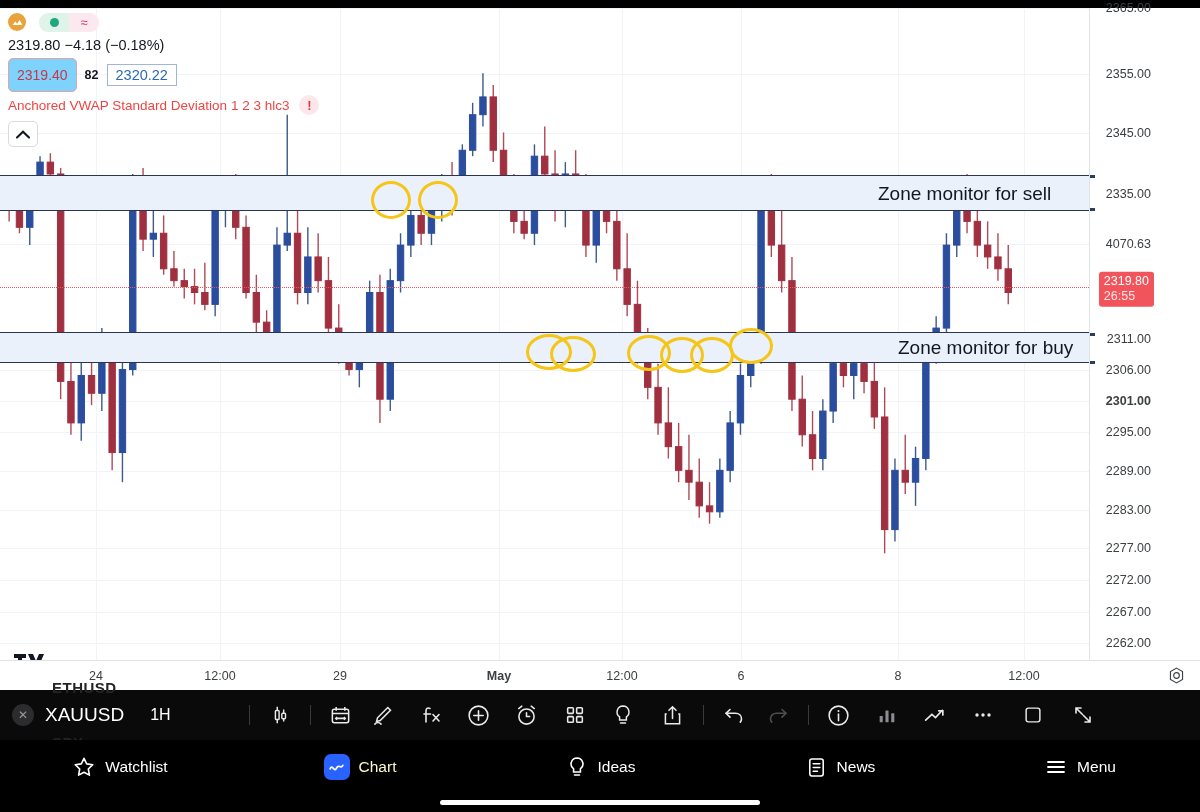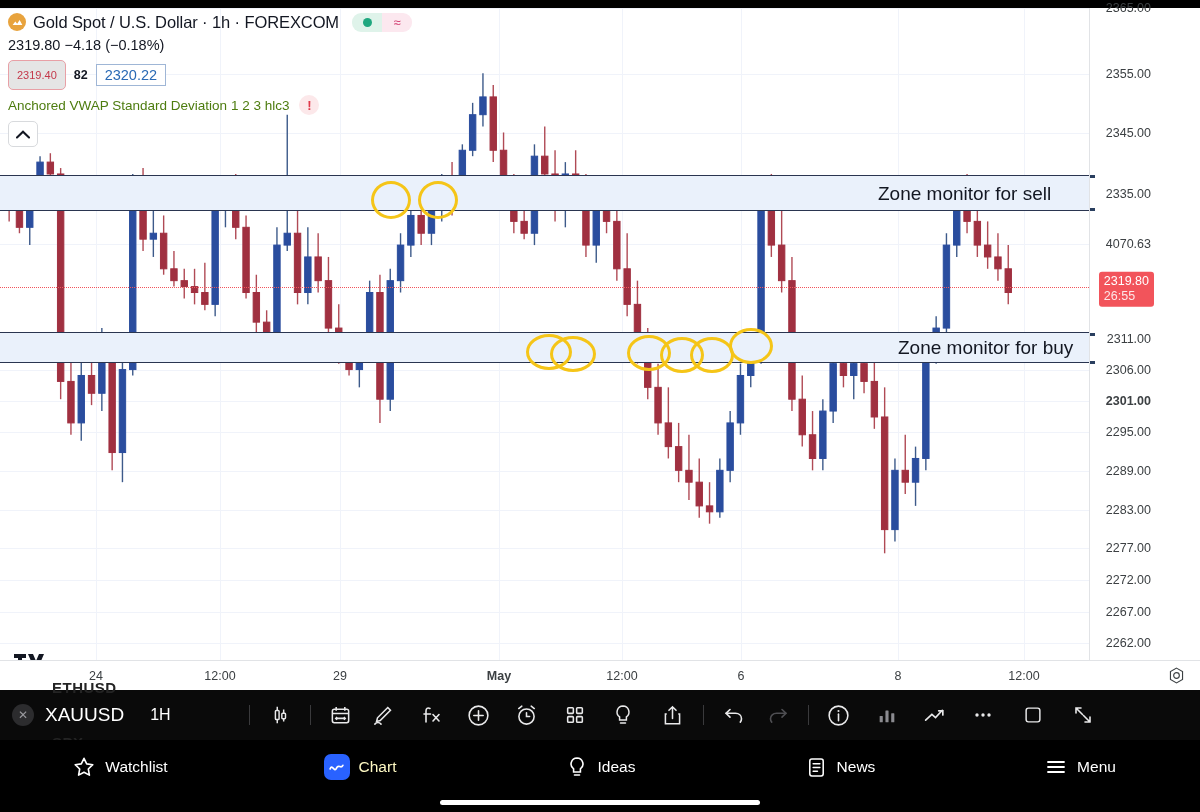--- a/index.html
+++ b/index.html
@@ -52,29 +52,29 @@
   .dot-green { width:9px; height:9px; border-radius:50%; background:#1fa77f; }
   .pill-pink {
     width:30px; height:19px; background:#fce8ef; border-radius:0 9px 9px 0;
     display:flex; align-items:center; justify-content:center;
     color:#d1356b; font-size:13px; line-height:1;
   }
   .legend-row2 { font-size:14.5px; color:#131722; margin-top:3px; height:19px; }
   .legend-row3 { display:flex; align-items:center; gap:8px; margin-top:6px; height:26px; }
   .bid-box {
     border:1px solid #e8a0a6; border-radius:5px; padding:8px 8px;
-    color:#c4384a; font-size:11px; background:#e5e5e5;
+    color:#c4384a; font-size:14px; background:#7dd3fc;
   }
   .spread { font-size:12.5px; color:#131722; font-weight:bold; }
   .ask-box {
     border:1px solid #9fb6d6; border-radius:0; padding:2px 8px;
     color:#2a6ab5; font-size:14.5px; background:#fff;
   }
   .legend-row4 { display:flex; align-items:center; gap:10px; margin-top:7px; height:20px; }
-  .ind-name { font-size:13.5px; color:#4d7c0f; white-space:nowrap; }
+  .ind-name { font-size:13.5px; color:#ef4444; white-space:nowrap; }
   .err-badge {
     width:20px; height:20px; border-radius:50%; background:#fce8ea;
     display:flex; align-items:center; justify-content:center;
     color:#e0384a; font-size:13px; font-weight:bold; line-height:1;
   }
   .collapse-btn {
     margin-top:6px; width:30px; height:26px; border:1px solid #d8dadd;
     border-radius:5px; background:#fff; display:flex; align-items:center;
     justify-content:center;
   }
@@ -416,21 +416,20 @@
         <div class="circle-mark" style="width: 44px; height: 36px; left: 729px; top: 320px;"></div>
       </div>
 
     <div class="legend">
       <div class="legend-row1">
         <span class="sym-badge">
           <svg width="13" height="13" viewBox="0 0 16 16">
               <path d="M2 11l3.3-4.2 2.3 2.6L10.6 5 14 11z" fill="#fff"></path>
             </svg>
         </span>
-        <span class="legend-title">Gold Spot / U.S. Dollar · 1h · FOREXCOM</span>
         <span class="status-pills">
           <span class="pill-green">
               <span class="dot-green"></span>
             </span>
           <span class="pill-pink">≈</span>
         </span>
       </div>
       <div class="legend-row2">2319.80  −4.18 (−0.18%)</div>
       <div class="legend-row3">
         <span class="bid-box">2319.40</span>

